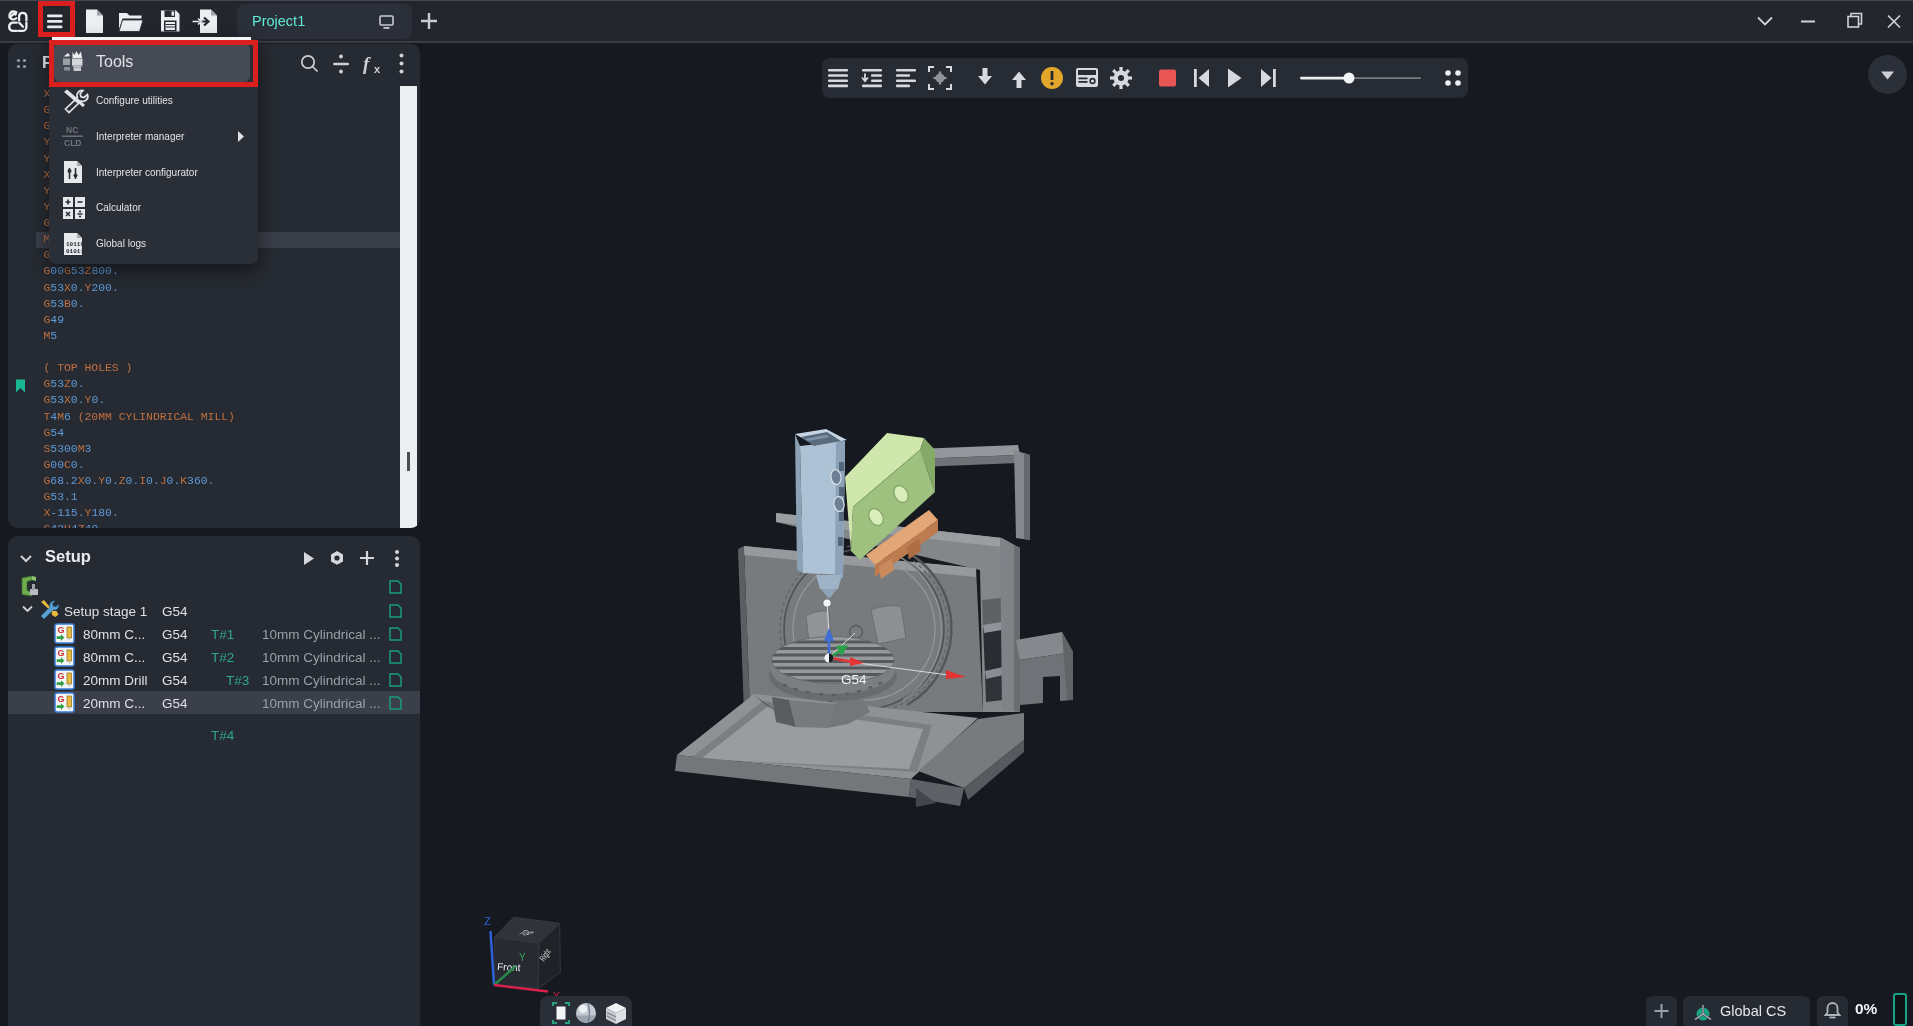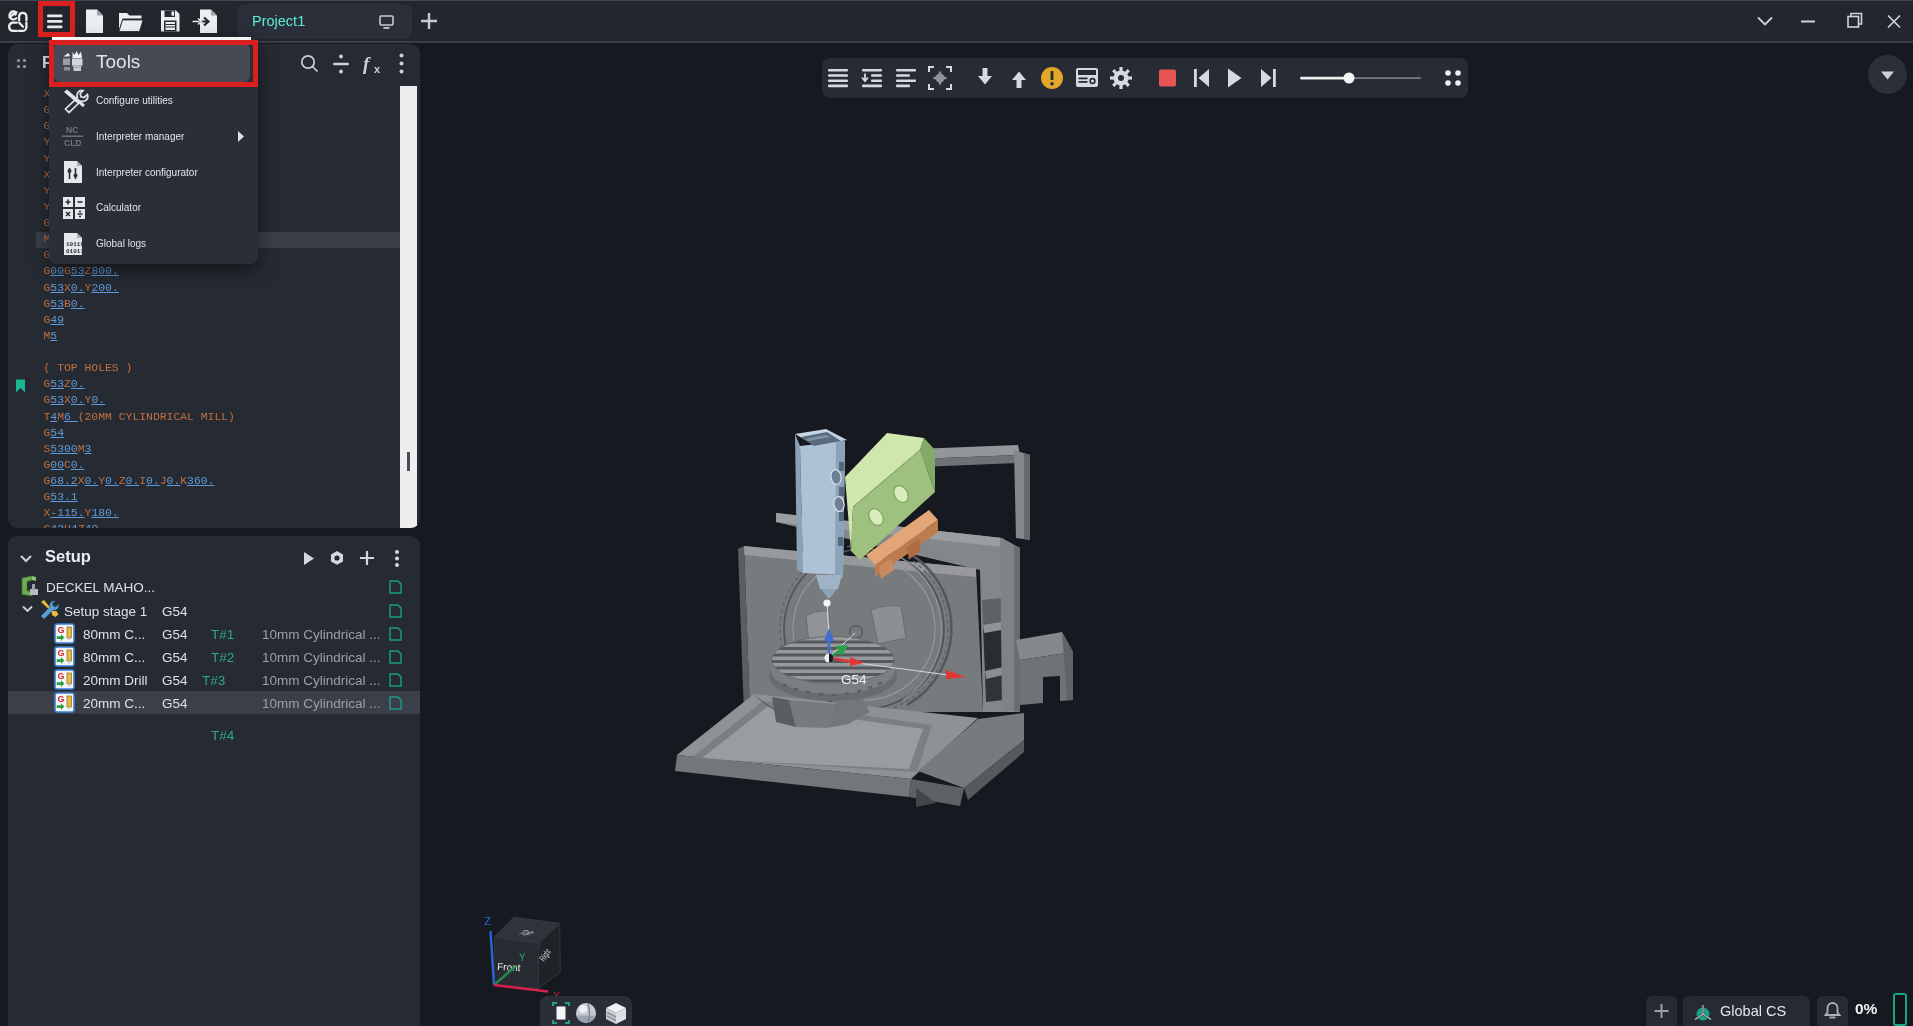--- a/index.html
+++ b/index.html
@@ -8,21 +8,21 @@
   #stage { position:relative; width:1913px; height:1026px; background:#171920; }
   
   #titlebar { position:absolute; left:0; top:0; width:1913px; height:41px; background:#23262d; border-top:1px solid #43464d; }
   #tab1 { position:absolute; left:237px; top:3px; width:175px; height:35px; background:#2b2f39; border-radius:8px; color:#5eead4; font-size:14.5px; }
   #tab1 span { position:absolute; left:15px; top:9px; }
   
   #codepanel { position:absolute; left:8px; top:44px; width:412px; height:484px; background:#262a32; border-radius:9px; overflow:hidden; }
   #setuppanel { position:absolute; left:8px; top:536px; width:412px; height:490px; background:#262a32; border-radius:9px 9px 0 0; overflow:hidden; }
   #codepre { position:absolute; left:35.5px; top:42px; font-family:"Liberation Mono", monospace; font-size:11.4px; line-height:16.13px; white-space:pre; color:#8b95a3; }
   .cl { color:#c0703f; } 
-  .cn { color:#5f9bd8;text-decoration:underline; } 
+  .cn { color:#5f9bd8; } 
   .cc { color:#c0703f; } 
   #curline { position:absolute; left:28px; top:188px; width:364px; height:16.2px; background:#3a3e48; }
   #codescroll { position:absolute; left:392px; top:42px; width:17px; height:442px; background:#eceef0; }
   #codescroll .thumb { position:absolute; left:7px; top:366px; width:3px; height:19px; background:#4a4d52; }
   .ptitle { position:absolute; font-weight:bold; color:#e8ebef; font-size:16.5px; }
   
   #menu { position:absolute; left:49px; top:38px; width:209px; height:226px; background:#2a2e37; border-radius:7px; box-shadow:0 6px 18px rgba(0,0,0,0.5); }
   .mitem { position:absolute; left:47px; width:162px; height:36px; color:#e0e3e8; font-size:10px; line-height:36px; }
   #whitestrip { position:absolute; left:52px; top:37px; width:199px; height:4px; background:#f4f5f6; }
   .redbox { position:absolute; border:5px solid #da1f1f; }
@@ -313,43 +313,40 @@
       <g id="tealico" fill="none" stroke="#1b9a82" stroke-width="1.5">
         <path d="M 382 45 l 8 0 l 3 3 l 0 9 l -11 0 z"></path>
       </g>
       <use href="#tealico" y="24"></use>
       <use href="#tealico" y="47"></use>
       <use href="#tealico" y="70"></use>
       <use href="#tealico" y="93"></use>
       <use href="#tealico" y="116"></use>
     </svg>
     <div class="ptitle" style="left:37px;top:11px;">Setup</div>
-    <div class="srow" style="top:40px;">
-        <span class="c1" style="left:38px;">DECKEL MAHO...</span>
-      </div>
     <div class="srow" style="top:64px;">
         <span class="c1" style="left:56px;">Setup stage 1</span>
         <span class="c1" style="left:154px;">G54</span>
       </div>
     <div class="srow" style="top:87px;">
         <span class="c1" style="left:75px;">80mm C...</span>
         <span class="c1" style="left:154px;">G54</span>
         <span class="c1" style="left:203px;color:#2fa68f;">T#1</span>
         <span class="c1" style="left:254px;color:#9aa0a8;">10mm Cylindrical ...</span>
       </div>
     <div class="srow" style="top:110px;">
         <span class="c1" style="left:75px;">80mm C...</span>
         <span class="c1" style="left:154px;">G54</span>
         <span class="c1" style="left:203px;color:#2fa68f;">T#2</span>
         <span class="c1" style="left:254px;color:#9aa0a8;">10mm Cylindrical ...</span>
       </div>
     <div class="srow" style="top:133px;padding-left:48px;">
         <span class="c1" style="left:75px;">20mm Drill</span>
         <span class="c1" style="left:154px;">G54</span>
-        <span class="c1" style="left:194px;color:#2fa68f;">T#3</span>
+        <span class="c1" style="left:218px;color:#2fa68f;">T#3</span>
         <span class="c1" style="left:254px;color:#9aa0a8;">10mm Cylindrical ...</span>
       </div>
     <div class="srow" style="top:156px;">
         <span class="c1" style="left:75px;">20mm C...</span>
         <span class="c1" style="left:154px;">G54</span>
         <span class="c1" style="left:203px;color:#2fa68f;margin-top:32px;">T#4</span>
         <span class="c1" style="left:254px;color:#9aa0a8;">10mm Cylindrical ...</span>
       </div>
   </div>
   <div id="vtoolbar">
@@ -543,21 +540,21 @@
         <path d="M 0 0 l 13 0 l 5 5 l 0 17 l -18 0 z" fill="#e6e8ec"></path>
         <path d="M 13 0 l 5 5 l -5 0 z" fill="#a9adb4"></path>
         <g fill="#2b2f38" font-size="6" font-weight="bold" font-family="Liberation Mono">
           <text x="2" y="13">10110</text>
           <text x="2" y="20">01011</text>
         </g>
       </g>
 
       <path d="M 189 93 l 6 5.5 l -6 5.5 z" fill="#dfe2e6"></path>
     </svg>
-    <div class="mitem" style="top:6px; font-size:19px;">Tools</div>
+    <div class="mitem" style="top:6px; font-size:16px;">Tools</div>
     <div class="mitem" style="top:45px;">Configure utilities</div>
     <div class="mitem" style="top:80.5px;">Interpreter manager</div>
     <div class="mitem" style="top:116.5px;">Interpreter configurator</div>
     <div class="mitem" style="top:152px;">Calculator</div>
     <div class="mitem" style="top:188px;">Global logs</div>
   </div>
   <div id="whitestrip"></div>
   <div class="redbox" style="left:38px;top:1px;width:37px;height:36px;"></div>
   <div class="redbox" style="left:49px;top:40px;width:209px;height:47px;"></div>
 </div>

